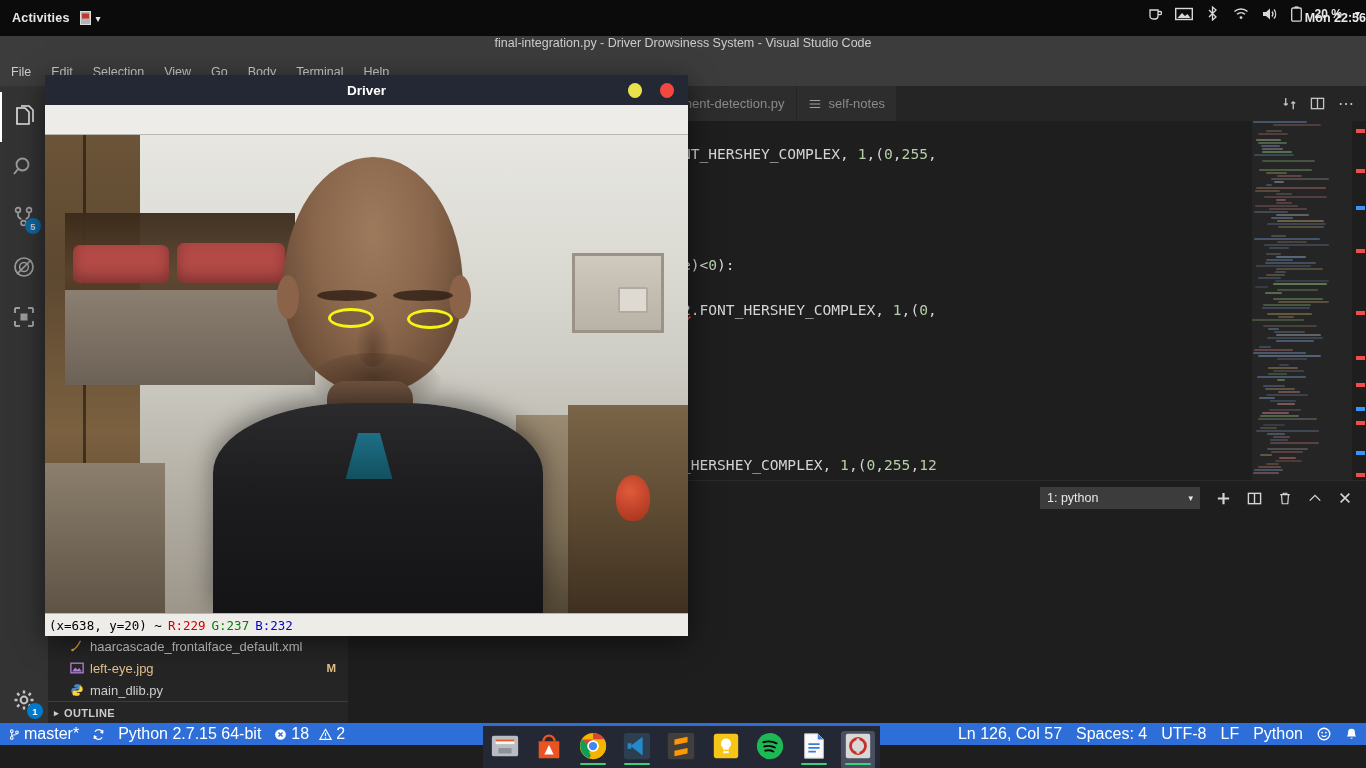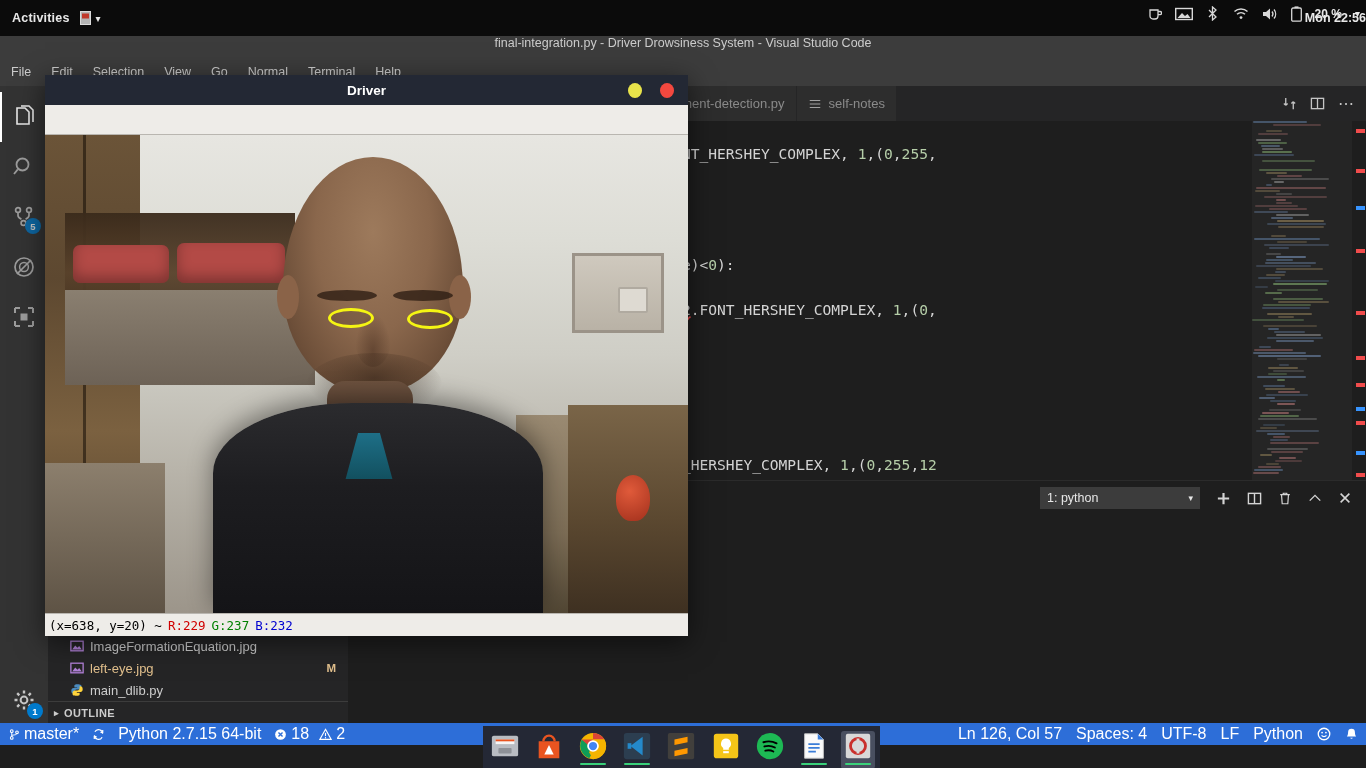--- a/index.html
+++ b/index.html
@@ -372,21 +372,21 @@
   <div id="vscode-titlebar">
     <span>final-integration.py - Driver Drowsiness System - Visual Studio Code</span>
   </div>
 
   <div id="vscode-menubar">
     <span class="menu-item">File</span>
     <span class="menu-item">Edit</span>
     <span class="menu-item">Selection</span>
     <span class="menu-item">View</span>
     <span class="menu-item">Go</span>
-    <span class="menu-item">Normal</span>
+    <span class="menu-item">Body</span>
     <span class="menu-item">Terminal</span>
     <span class="menu-item">Help</span>
   </div>
 
   <div id="vscode-body">
 
     <div id="activity-bar">
       <div class="act-icon active">
         <svg width="24" height="24" viewBox="0 0 24 24">
           <path d="M4 3h8l4 4v12H4z" fill="none" stroke="#e8e8e8" stroke-width="1.6"></path>
@@ -433,28 +433,20 @@
     </div>
 
     <div id="side-bar">
       <div style="position:absolute; bottom:22px; left:0; width:300px;">
         <div class="explorer-file">
           <svg class="file-ico" viewBox="0 0 16 16">
             <path d="M2 13c4-1 7-5 10-11" stroke="#e8a33d" stroke-width="1.6" fill="none"></path>
             <circle cx="3" cy="12.5" r="1.5" fill="#e8a33d"></circle>
           </svg>
           <span class="fname">haarcascade_frontalface_default.xml</span>
-          <span class="gstat"></span>
-        </div>
-        <div class="explorer-file">
-          <svg class="file-ico" viewBox="0 0 16 16">
-            <rect x="1" y="2.5" width="14" height="11" fill="none" stroke="#b180d7" stroke-width="1.5"></rect>
-            <path d="M2.5 12 L6 7.5 L8.5 10 L10.5 8 L13.5 12 Z" fill="#b180d7"></path>
-          </svg>
-          <span class="fname">ImageFormationEquation.jpg</span>
           <span class="gstat"></span>
         </div>
         <div class="explorer-file" style="color:#e2c08d">
           <svg class="file-ico" viewBox="0 0 16 16">
             <rect x="1" y="2.5" width="14" height="11" fill="none" stroke="#b180d7" stroke-width="1.5"></rect>
             <path d="M2.5 12 L6 7.5 L8.5 10 L10.5 8 L13.5 12 Z" fill="#b180d7"></path>
           </svg>
           <span class="fname">left-eye.jpg</span>
           <span class="gstat">M</span>
         </div>

